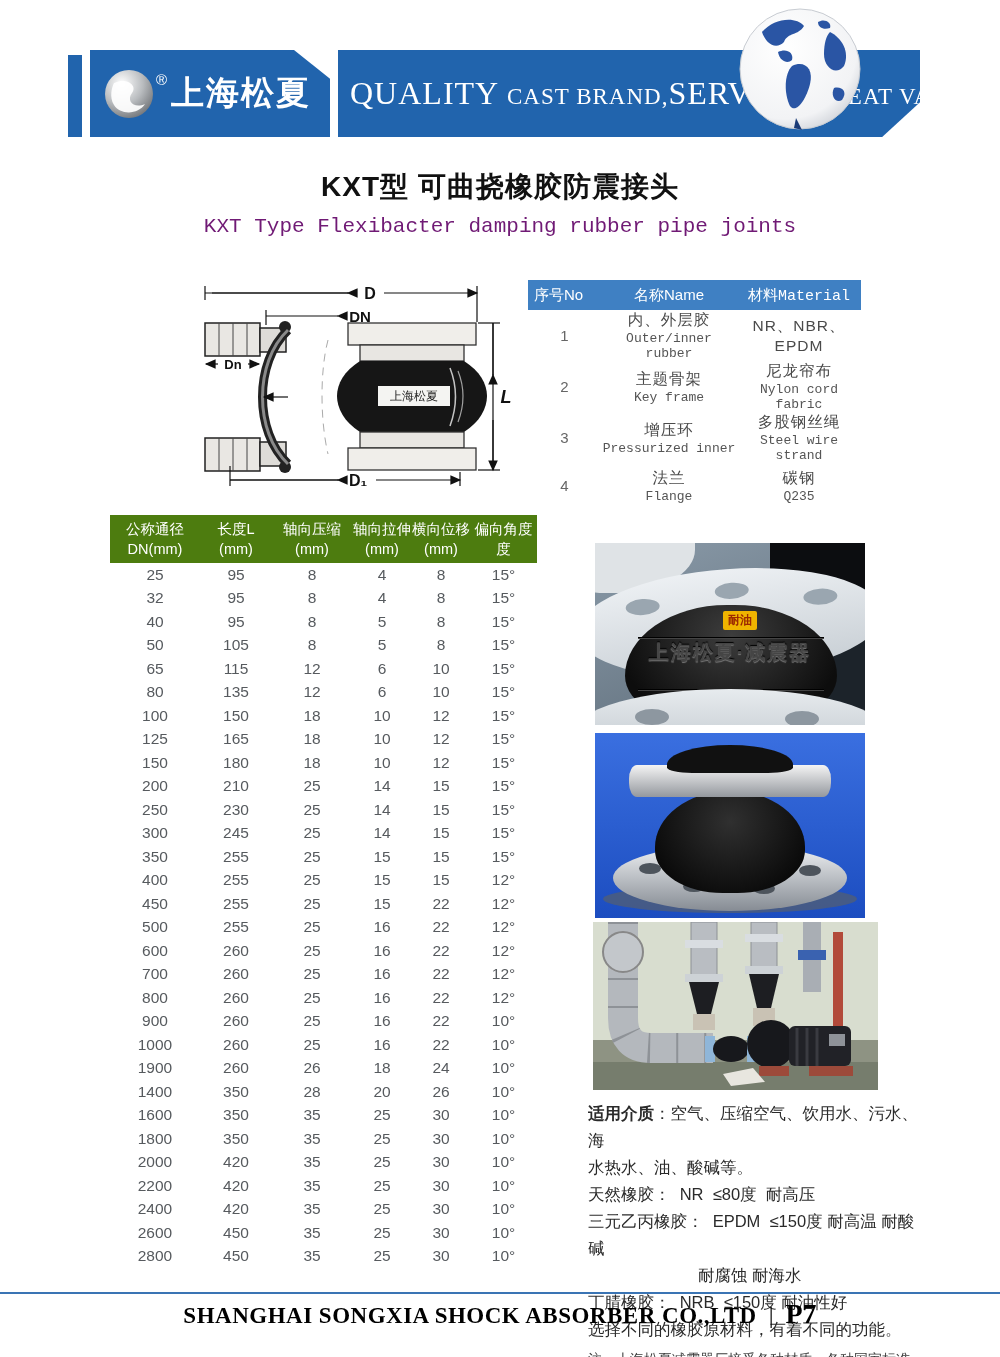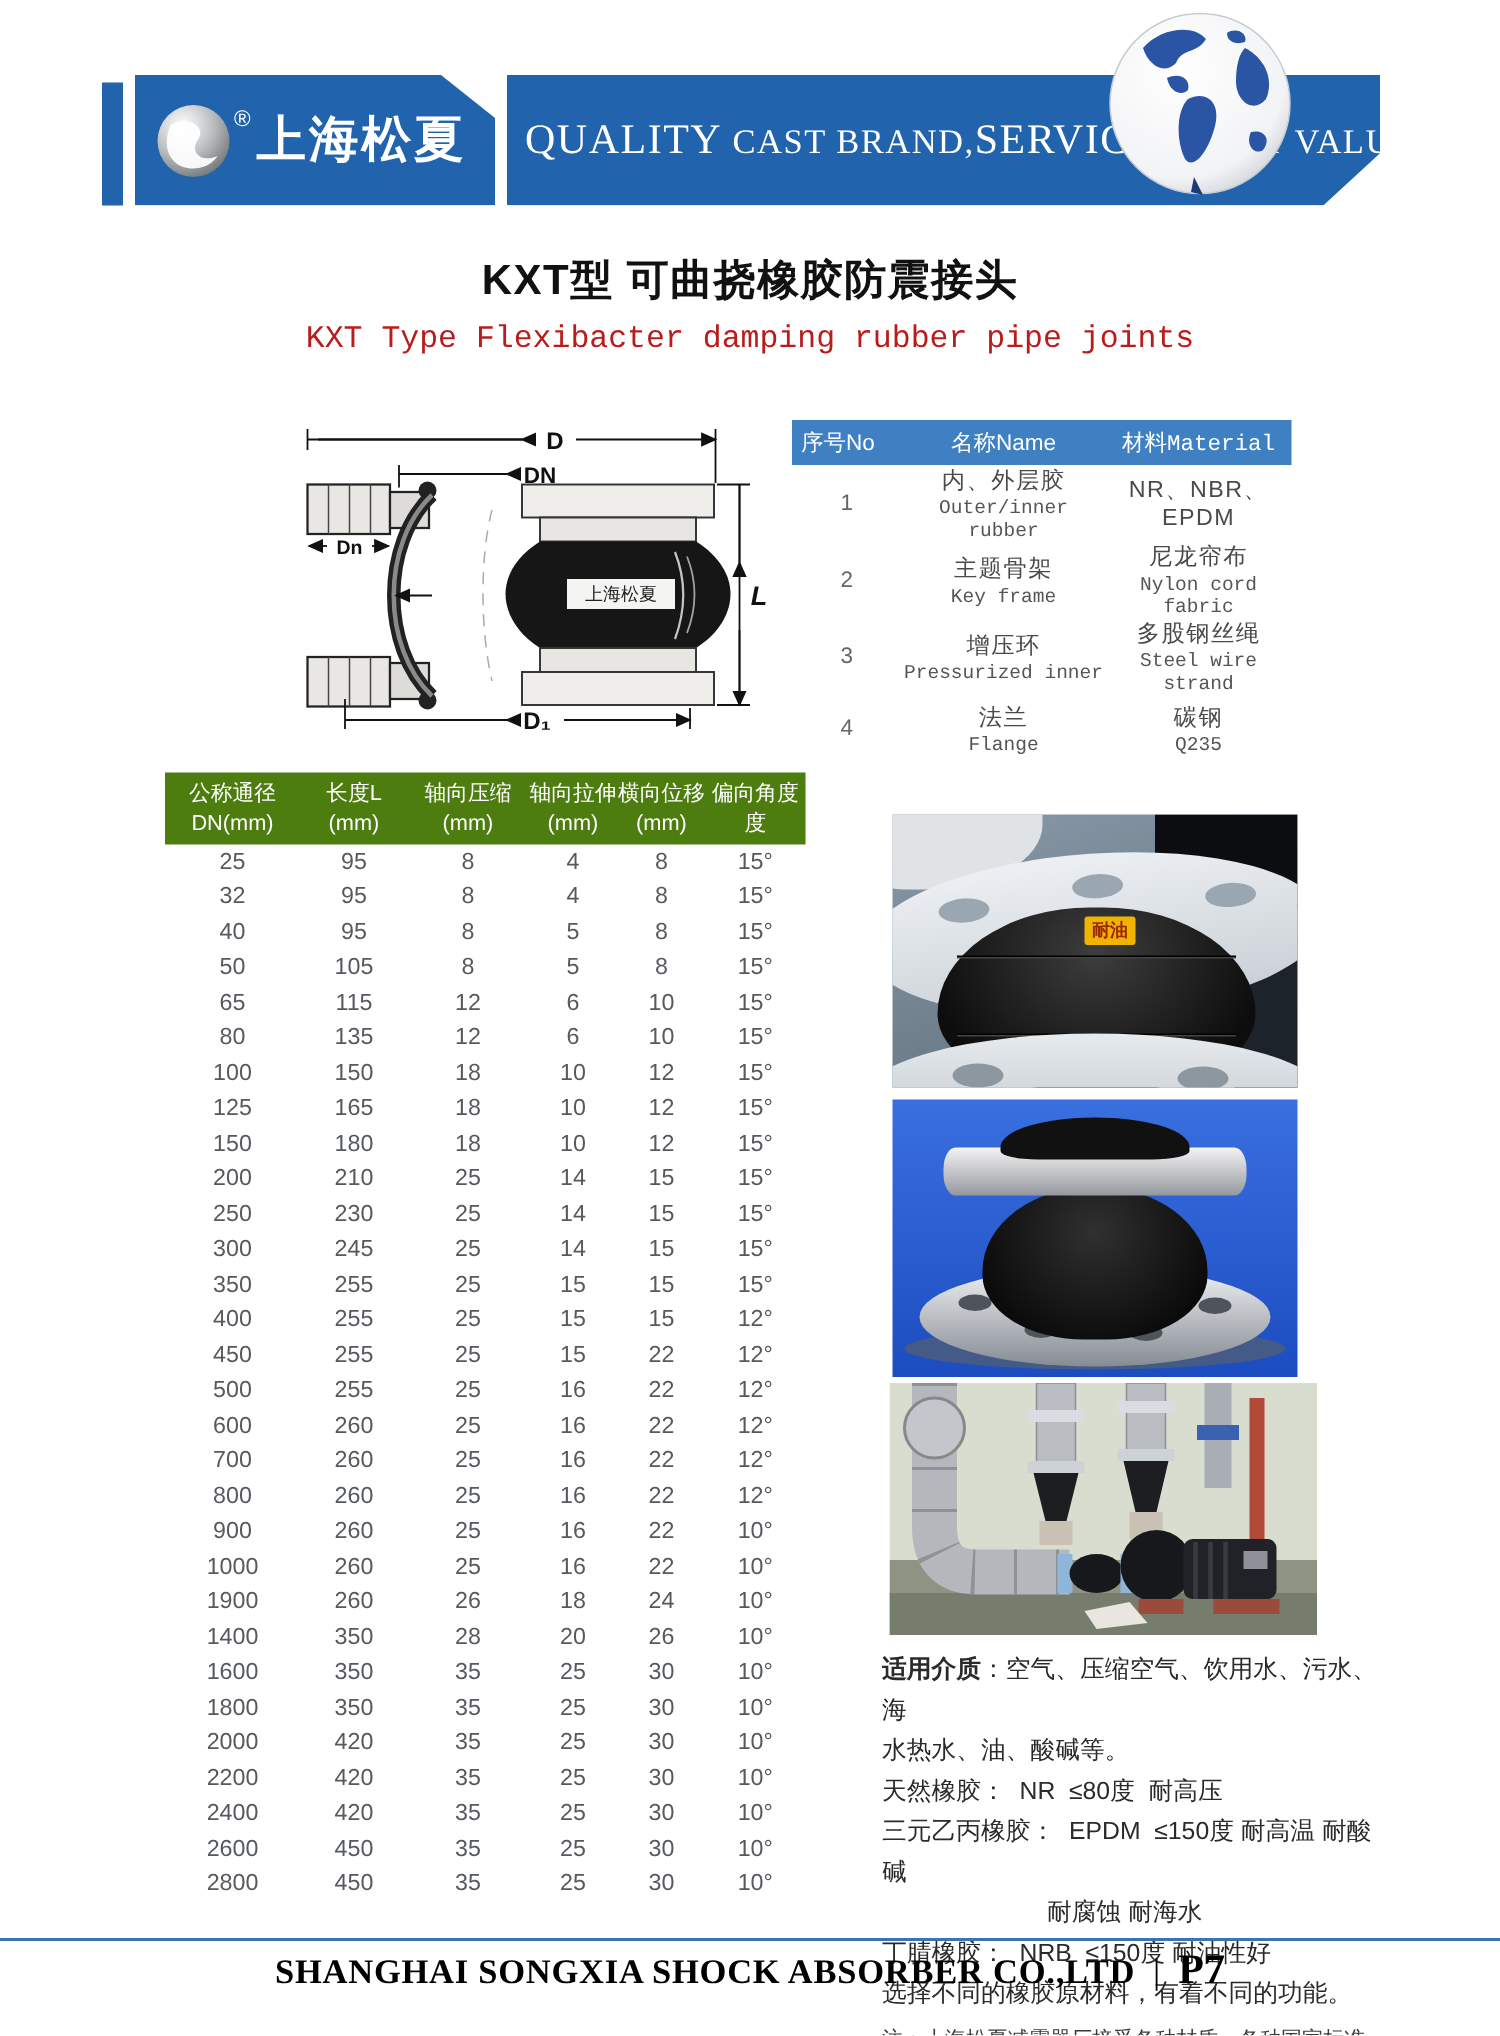--- a/index.html
+++ b/index.html
@@ -11,29 +11,29 @@
   .logo-box { position:absolute; left:90px; top:50px; width:240px; height:87px; background:#2164ad;
               clip-path:polygon(0 0, 85% 0, 100% 33%, 100% 100%, 0 100%);
               display:flex; align-items:center; padding-left:14px; }
   .logo-sphere { width:50px; height:50px; flex:0 0 50px; }
   .logo-reg { color:#fff; font-size:15px; margin:-28px 2px 0 2px; }
   .logo-text { color:#fff; font-size:33px; font-weight:bold; letter-spacing:2px; margin-left:2px; }
   .banner { position:absolute; left:338px; top:50px; width:582px; height:87px; background:#2164ad;
             clip-path:polygon(0 0, 100% 0, 100% 60%, 93.5% 100%, 0 100%);
             display:flex; align-items:center; padding-left:12px; }
   .tagline { color:#fff; font-family:"Liberation Serif", serif; white-space:nowrap; }
-  .tagline .big { font-size:28px; letter-spacing:1px;text-align:right; }
+  .tagline .big { font-size:32px; letter-spacing:1px;text-align:right; }
   .tagline .small { font-size:23px; letter-spacing:1px; }
   .globe { position:absolute; left:738px; top:2px; width:124px; height:134px; z-index:5; }
 
   
   .title-cn { position:absolute; left:0; top:168px; width:1000px; text-align:center;
               font-size:28px; font-weight:bold; color:#111; letter-spacing:1px; }
   .title-en { position:absolute; left:0; top:215px; width:1000px; text-align:center;
-              font-family:"Liberation Mono", monospace; font-size:21px; color:#b91c1c; }
+              font-family:"Liberation Mono", monospace; font-size:21px; color:#701a75; }
 
   
   .diagram { position:absolute; left:188px; top:270px; width:330px; height:232px; }
   .diagram text { font-family:"Liberation Sans", sans-serif; }
 
   
   .materials { position:absolute; left:528px; top:280px; width:333px; }
   .mat-head { display:flex; background:#3f80c3; color:#fff; height:30px; align-items:center; font-size:15px; }
   .mat-head .mh0 { width:73px; padding-left:6px; }
   .mat-head .mh1 { width:136px; text-align:center; }
@@ -547,20 +547,21 @@
     <div class="p1-flange-top">
       <div class="p1-hole" style="left:50px; top:24px;"></div>
       <div class="p1-hole" style="left:140px; top:14px;"></div>
       <div class="p1-hole" style="left:228px; top:26px;"></div>
     </div>
     <div class="p1-barrel">
       <div class="p1-seam" style="top:32px;"></div>
       <div class="p1-seam" style="top:84px;"></div>
     </div>
     <div class="p1-tag">耐油</div>
+    <div class="p1-emboss">上海松夏·减震器</div>
     <div class="p1-flange-bot">
       <div class="p1-hole" style="left:60px; top:20px; background:#8d97a0;"></div>
       <div class="p1-hole" style="left:210px; top:22px; background:#8d97a0;"></div>
     </div>
   </div>
 
   <div class="photo photo2">
     <div class="p2-base"></div>
     <div class="p2-flange-bot">
       <div class="p2-hole" style="left:26px; top:18px;"></div>

